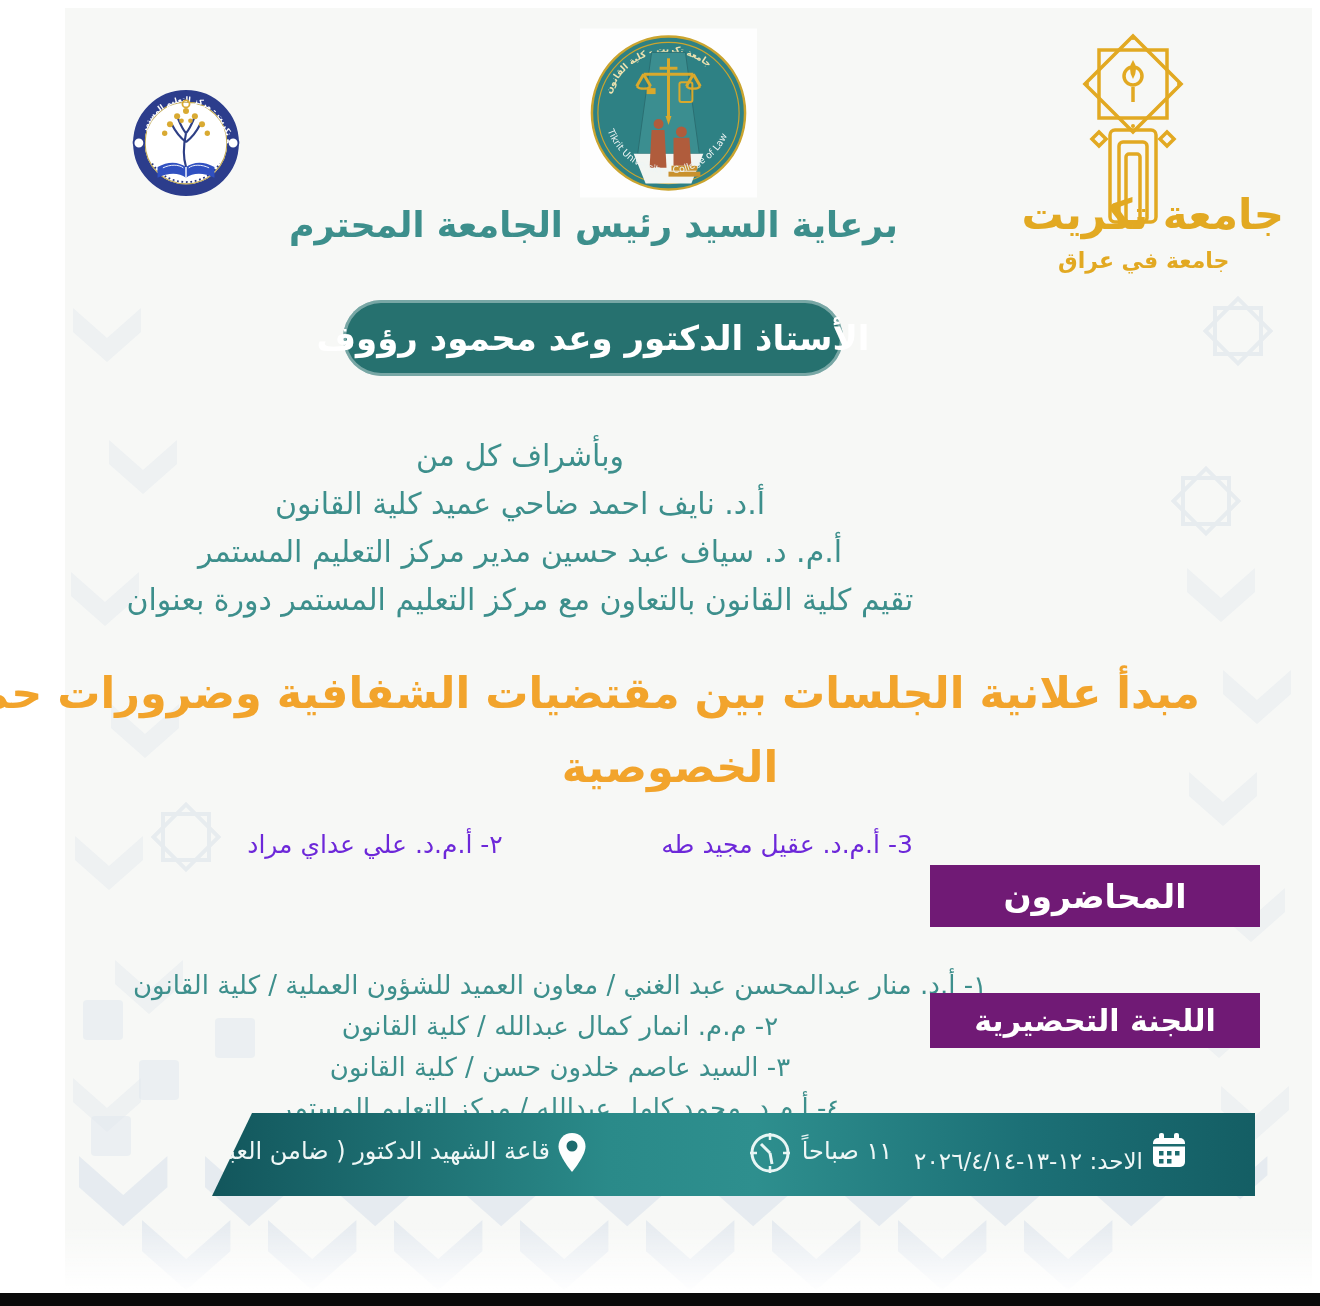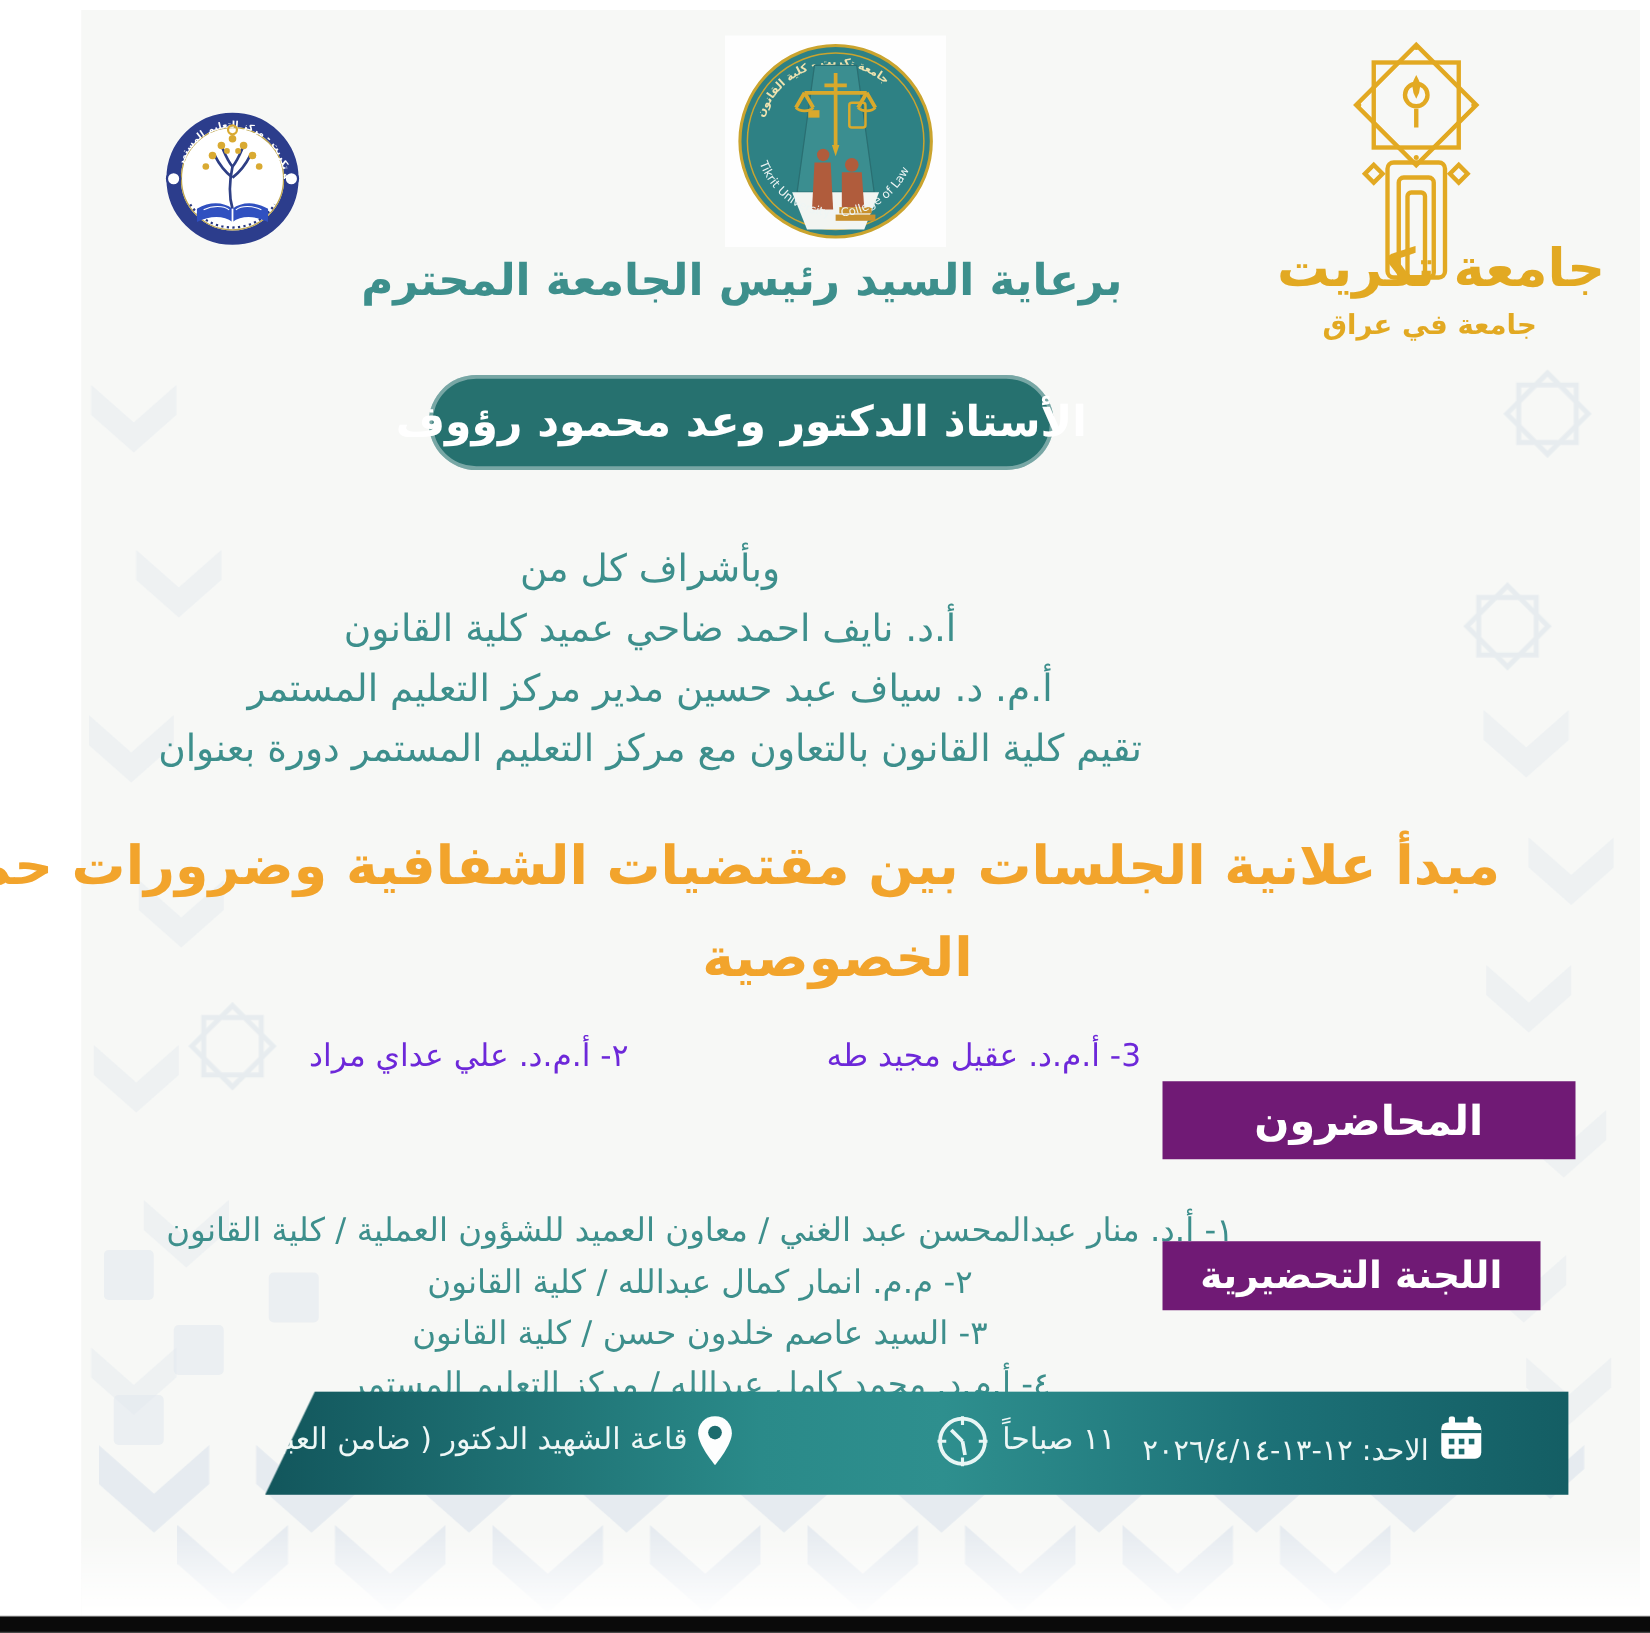--- a/index.html
+++ b/index.html
@@ -31,21 +31,21 @@
   .supervision div { white-space:nowrap; }
 
   .course-title { left:75px; top:648px; width:1060px; color:#f2a42c; font-weight:bold;
     font-size:43px; line-height:74px; }
 
   .lecturer { color:#6d28d9; font-size:25px; width:320px; }
 
   .band { background:#701a75; color:#ffffff; display:flex; align-items:center;
     justify-content:center; font-weight:bold; }
   .band-lecturers { left:865px; top:857px; width:330px; height:62px; font-size:33px; }
-  .band-committee { left:865px; top:985px; width:302px; height:55px; font-size:30px; }
+  .band-committee { left:865px; top:985px; width:330px; height:55px; font-size:30px; }
 
   .committee { left:65px; top:957px; width:860px; color:#3d8f8c; font-size:26px;
     line-height:41px; }
   .committee div { white-space:nowrap; }
 
   
   .footer-bar { left:147px; top:1105px; width:1043px; height:83px;
     clip-path:polygon(40px 0, 100% 0, 100% 100%, 0 100%);
     background:linear-gradient(90deg,#12565c 0%,#2a8a89 38%,#2e8f8e 52%,#1c7076 78%,#145e64 100%); }
   .footer-item { position:absolute; color:#eef7f6; font-size:24px; white-space:nowrap; }

